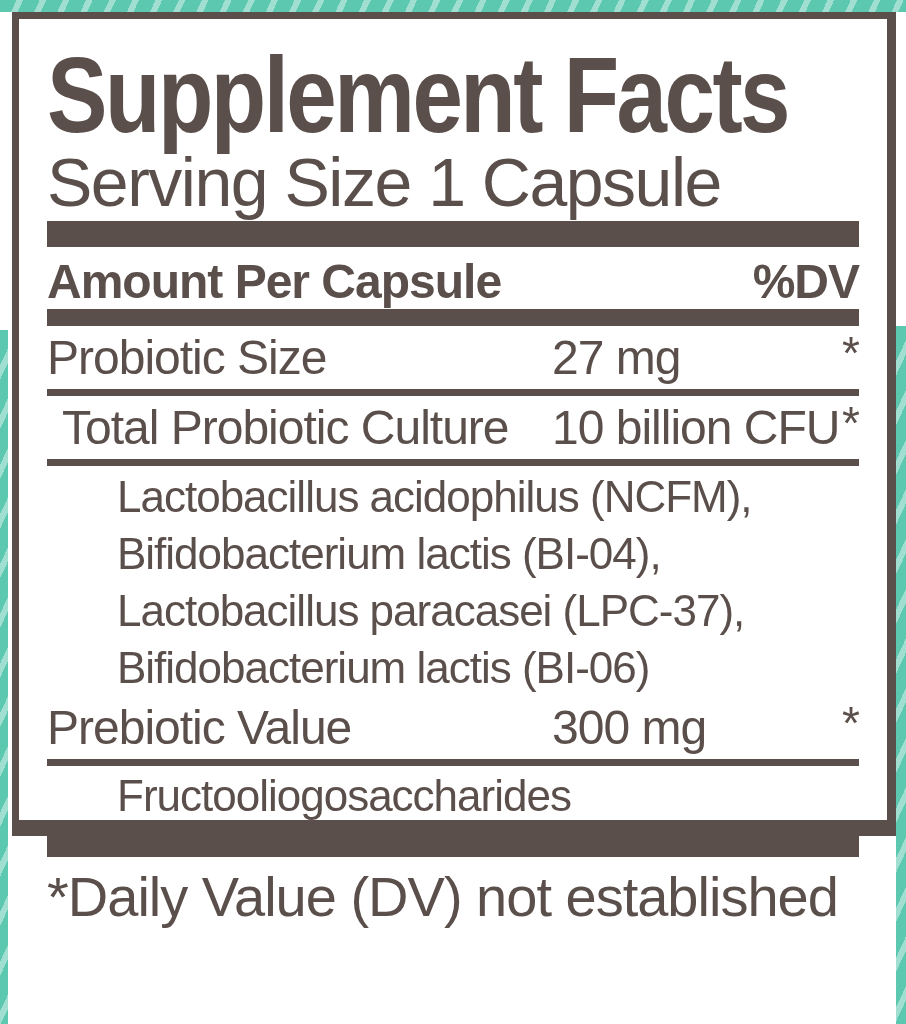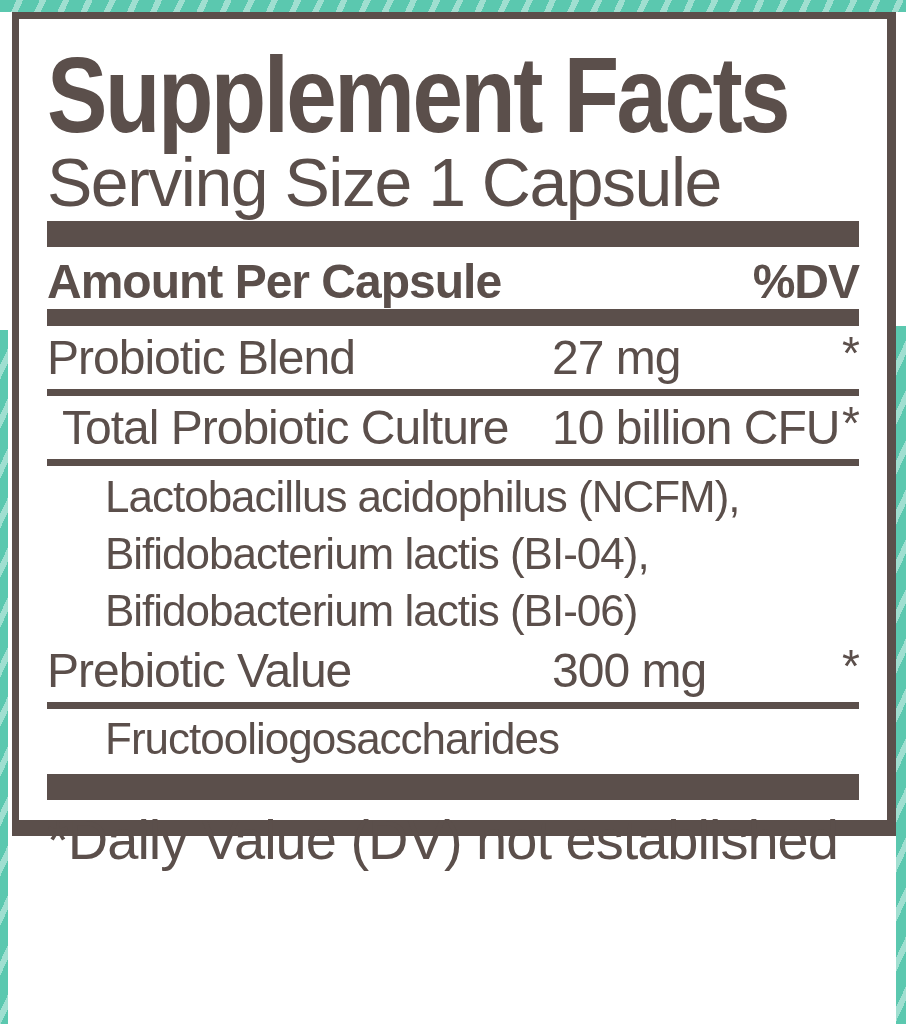--- a/index.html
+++ b/index.html
@@ -81,21 +81,21 @@
   .nrow.indent .nname{padding-left:15px;}
   .namount{position:absolute;left:505px;top:4px;}
   .ndv{position:absolute;right:0;top:0;font-size:46px;}
   .rule{height:7px;background:var(--ink);}
 
   .sublist{
     padding:2px 0 0 58px;
     font-size:44px;
     letter-spacing:-1px;
   }
-  .subline{line-height:47px;}
+  .subline{line-height:47px;margin-left:12px;}
   .sublist.wide .subline{padding:5px 0;}
   .sublist.tight{padding-top:6px;padding-bottom:4px;}
 
   .footnote{
     padding-top:12px;
     font-size:56px;line-height:55px;
     letter-spacing:-1px;
   }
 </style>
 </head>
@@ -118,27 +118,28 @@
     <div class="bar-thick bar-top"></div>
 
     <div class="header-row">
       <span>Amount Per Capsule</span>
       <span>%DV</span>
     </div>
 
     <div class="bar-mid"></div>
 
     <div>
-        <div class="nrow"><span class="nname">Probiotic Blend</span><span class="namount">27 mg</span><span class="ndv">*</span></div>
+        <div class="nrow"><span class="nname">Probiotic Size</span><span class="namount">27 mg</span><span class="ndv">*</span></div>
         <div class="rule"></div>
         <div class="nrow indent"><span class="nname">Total Probiotic Culture</span><span class="namount">10 billion CFU</span><span class="ndv">*</span></div>
         <div class="rule"></div>
         <div class="sublist wide">
           <div class="subline">Lactobacillus acidophilus (NCFM),</div>
           <div class="subline">Bifidobacterium lactis (BI-04),</div>
+          <div class="subline">Lactobacillus paracasei (LPC-37),</div>
           <div class="subline">Bifidobacterium lactis (BI-06)</div>
         </div>
         <div class="nrow"><span class="nname">Prebiotic Value</span><span class="namount">300 mg</span><span class="ndv">*</span></div>
         <div class="rule"></div>
         <div class="sublist tight">
           <div class="subline">Fructooliogosaccharides</div>
         </div>
       </div>
 
     <div class="bar-thick bar-bottom"></div>

